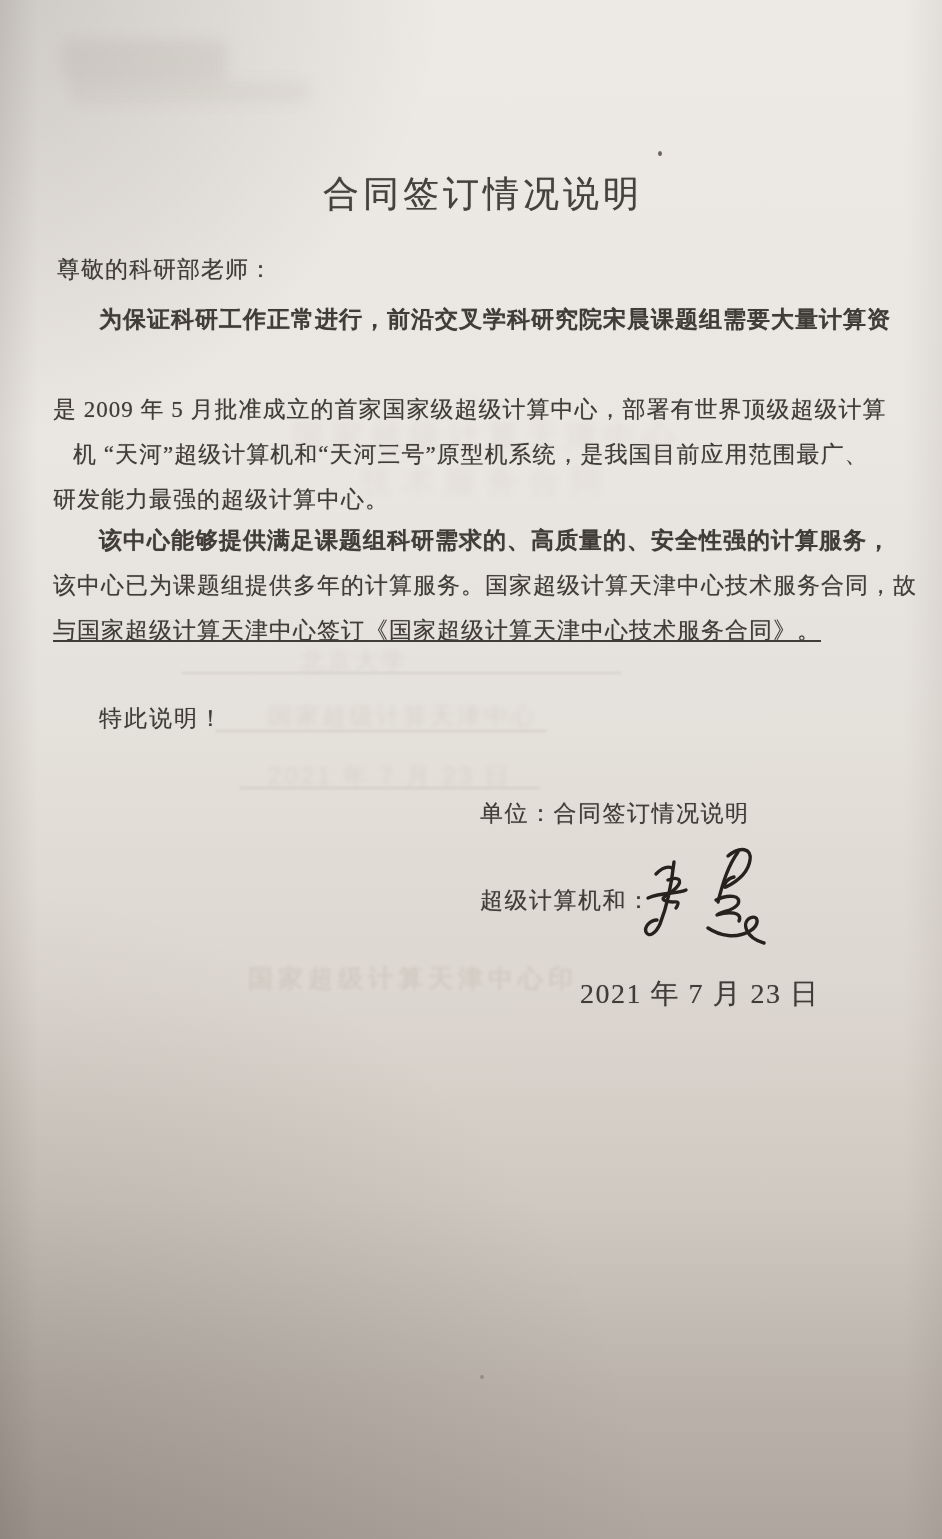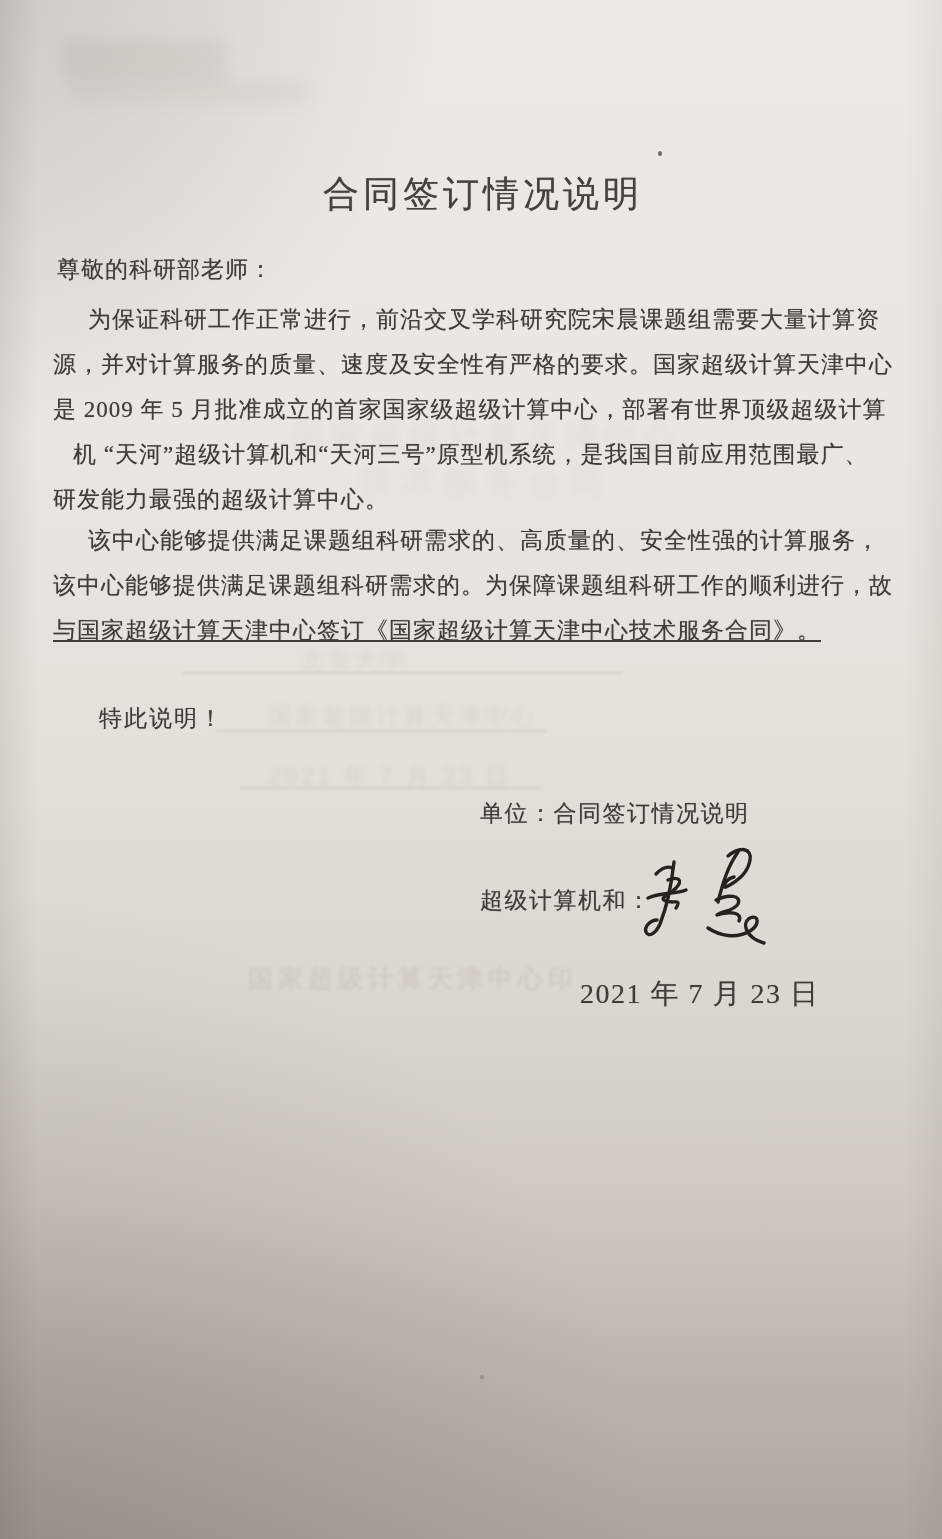--- a/index.html
+++ b/index.html
@@ -19,21 +19,21 @@
       linear-gradient(180deg,#edeae5 0%,#eae6e1 28%,#e4e0da 48%,#dcd7d0 64%,#cfc9c1 78%,#bcb4ac 90%,#aea69e 100%);
   }
   .txt{position:absolute;color:#403c38;white-space:nowrap;
        text-shadow:0 0 0.7px rgba(64,60,56,0.55);}
   .doc-title{
     font-family:"Liberation Sans","DejaVu Sans",sans-serif;
     font-size:36px;letter-spacing:4px;font-weight:400;color:#45413d;
     left:50%;transform:translateX(-50%);top:170px;margin-left:12px;
   }
   .body-line{font-size:23px;letter-spacing:1px;line-height:45px;height:45px;left:53px;}
-  .indent{left:88px;}
+  .indent{left:99px;font-weight:bold;}
   .salutation{top:247px;left:57px;font-size:23px;line-height:45px;letter-spacing:1px;}
   .closing{top:696px;left:99px;font-size:23px;line-height:45px;letter-spacing:2px;}
   .unit-line{top:791px;left:480px;font-size:23px;line-height:45px;letter-spacing:1.5px;}
   .leader-line{top:878px;left:480px;font-size:23px;line-height:45px;letter-spacing:1.5px;}
   .date-line{top:971px;left:580px;font-size:28px;line-height:45px;letter-spacing:1.5px;}
   .signature{position:absolute;left:622px;top:840px;width:175px;height:130px;}
   
   .ghost{position:absolute;color:#8b8177;white-space:nowrap;pointer-events:none;
          font-family:"Liberation Sans","DejaVu Sans",sans-serif;}
   .ghost-blob{position:absolute;background:rgba(128,118,106,0.10);border-radius:8px;
@@ -76,27 +76,26 @@
   <div class="ghost ghost-stamp">国家超级计算天津中心印</div>
 
   <div class="speck speck1"></div>
   <div class="speck speck2"></div>
 
   <div class="txt doc-title">合同签订情况说明</div>
 
   <div class="txt salutation">尊敬的科研部老师：</div>
 
   <div class="txt body-line indent" style="top:297px;">为保证科研工作正常进行，前沿交叉学科研究院宋晨课题组需要大量计算资</div>
-  <div class="txt body-line" style="top:342px;">源，并对计算服务的质量、速度及安全性有严格的要求。国家超级计算天津中心</div>
   <div class="txt body-line" style="top:387px;">是 2009 年 5 月批准成立的首家国家级超级计算中心，部署有世界顶级超级计算</div>
   <div class="txt body-line" style="top:432px;margin-left:20px;">机 “天河”超级计算机和“天河三号”原型机系统，是我国目前应用范围最广、</div>
   <div class="txt body-line" style="top:477px;">研发能力最强的超级计算中心。</div>
 
   <div class="txt body-line indent" style="top:518px;">该中心能够提供满足课题组科研需求的、高质量的、安全性强的计算服务，</div>
-  <div class="txt body-line" style="top:563px;">该中心能够提供满足课题组科研需求的。为保障课题组科研工作的顺利进行，故</div>
+  <div class="txt body-line" style="top:563px;">该中心已为课题组提供多年的计算服务。国家超级计算天津中心技术服务合同，故</div>
   <div class="txt body-line" style="top:608px;text-decoration:underline;">与国家超级计算天津中心签订《国家超级计算天津中心技术服务合同》。</div>
 
   <div class="txt closing">特此说明！</div>
 
   <div class="txt unit-line">单位：合同签订情况说明</div>
   <div class="txt leader-line">超级计算机和：</div>
 
   <svg class="signature" viewBox="0 0 175 130" role="img" aria-label="宋晨">
     <path class="sig-ink" d="M34,34 C40,28 46,26 50,28"></path>
     <path class="sig-ink" d="M52,22 C50,40 46,64 38,84 C34,93 27,98 24,92 C22,87 28,80 35,80"></path>

